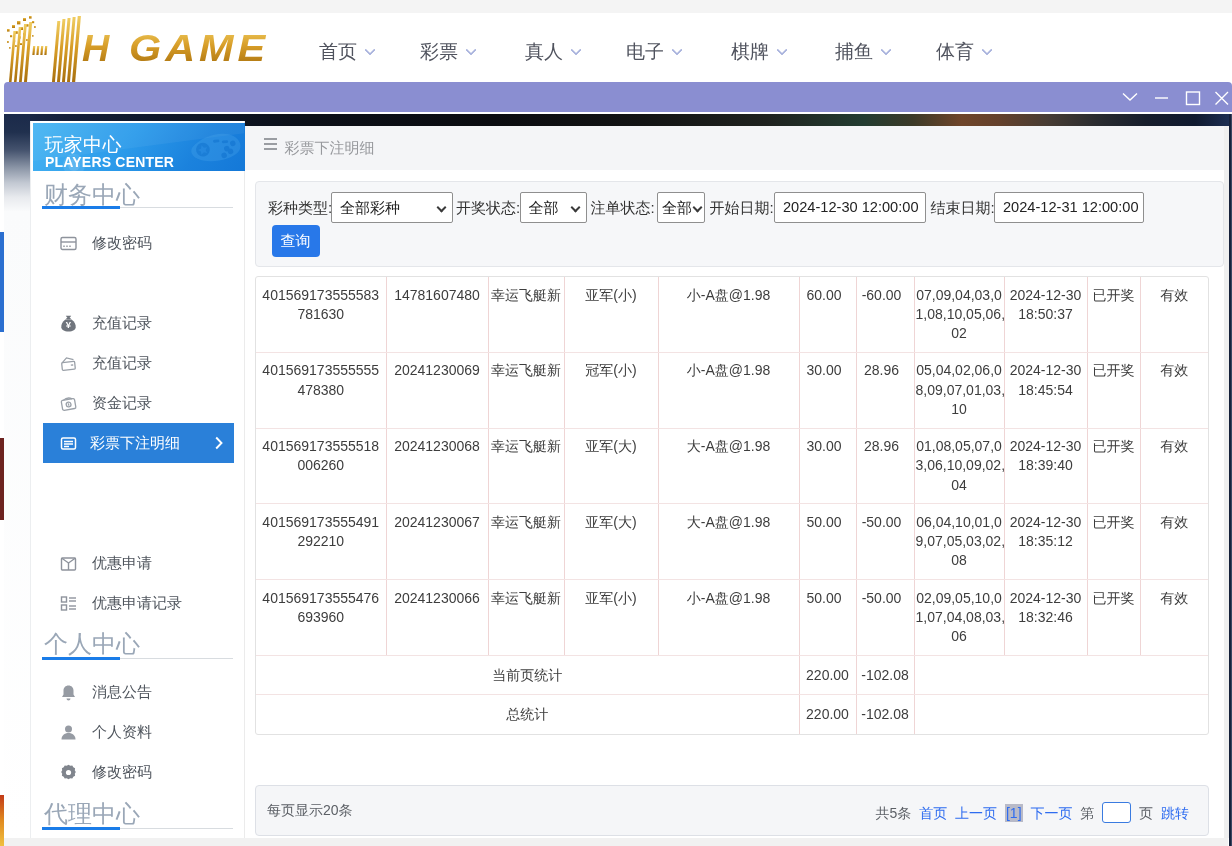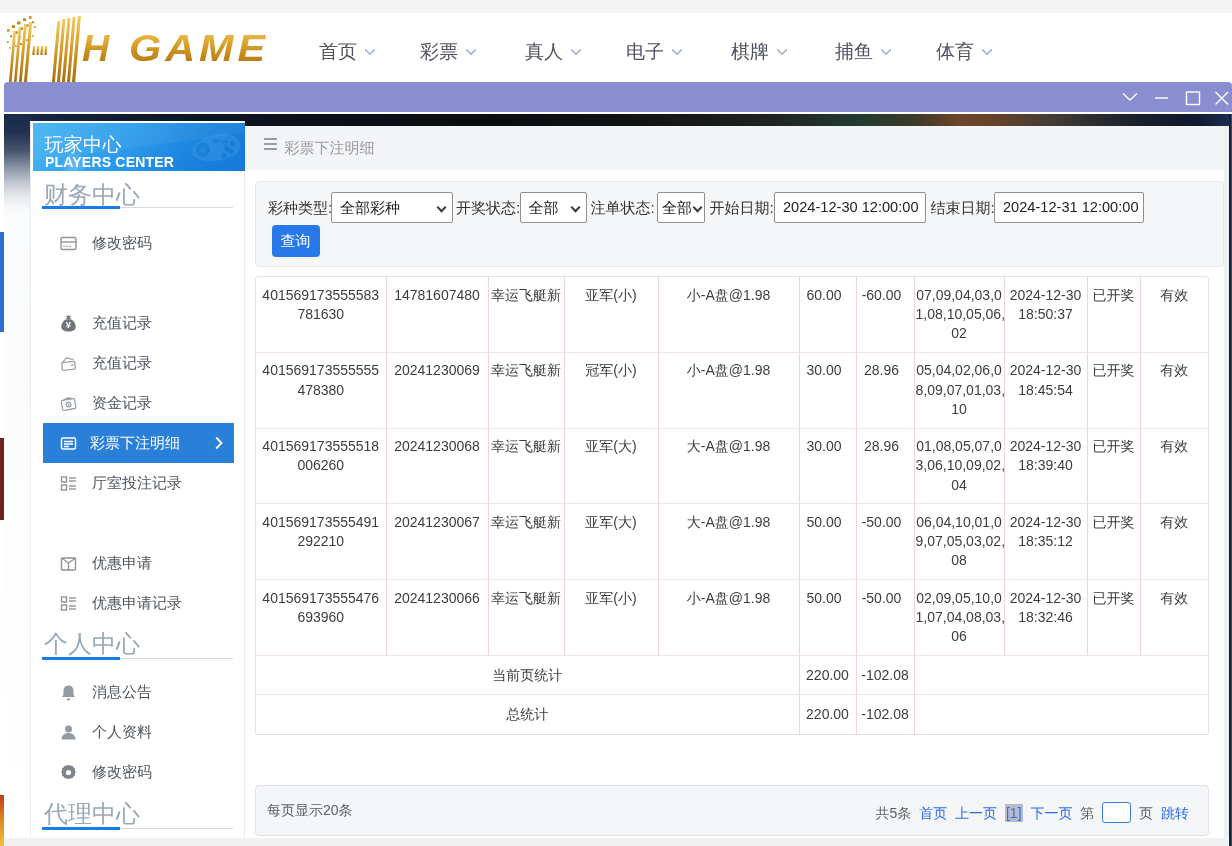--- a/index.html
+++ b/index.html
@@ -246,33 +246,20 @@
                 <line x1="4" y1="6.5" x2="13" y2="6.5"></line>
                 <line x1="4" y1="9" x2="13" y2="9"></line>
                 <line x1="4" y1="11.5" x2="9" y2="11.5"></line>
               </g>
             </svg>
           <span class="txt">彩票下注明细</span>
           <svg class="arr" width="8" height="14" viewBox="0 0 8 14">
               <path d="M1.2 1.5 L6.5 7 L1.2 12.5" fill="none" stroke="#fff" stroke-width="1.9"></path>
             </svg>
           </div>
-        <div class="abs mitem" style="top:341.5px">
-          <svg class="ico" viewBox="0 0 17 17">
-              <g fill="none" stroke="#8e939c" stroke-width="1.4">
-                <rect x="1.5" y="2" width="5" height="5"></rect>
-                <line x1="9" y1="3" x2="16" y2="3"></line>
-                <line x1="9" y1="6" x2="16" y2="6"></line>
-                <rect x="1.5" y="10" width="5" height="5"></rect>
-                <line x1="9" y1="11" x2="16" y2="11"></line>
-                <line x1="9" y1="14" x2="16" y2="14"></line>
-              </g>
-            </svg>
-          <span class="txt">厅室投注记录</span>
-          </div>
         <div class="abs mitem" style="top:421.5px">
           <svg class="ico" viewBox="0 0 17 17">
               <g fill="none" stroke="#8e939c" stroke-width="1.4">
                 <rect x="1.5" y="3" width="14" height="12" rx="1"></rect>
                 <path d="M1.5 3 L8.5 8 L15.5 3"></path>
                 <line x1="8.5" y1="8" x2="8.5" y2="15"></line>
               </g>
             </svg>
           <span class="txt">优惠申请</span>
           </div>

